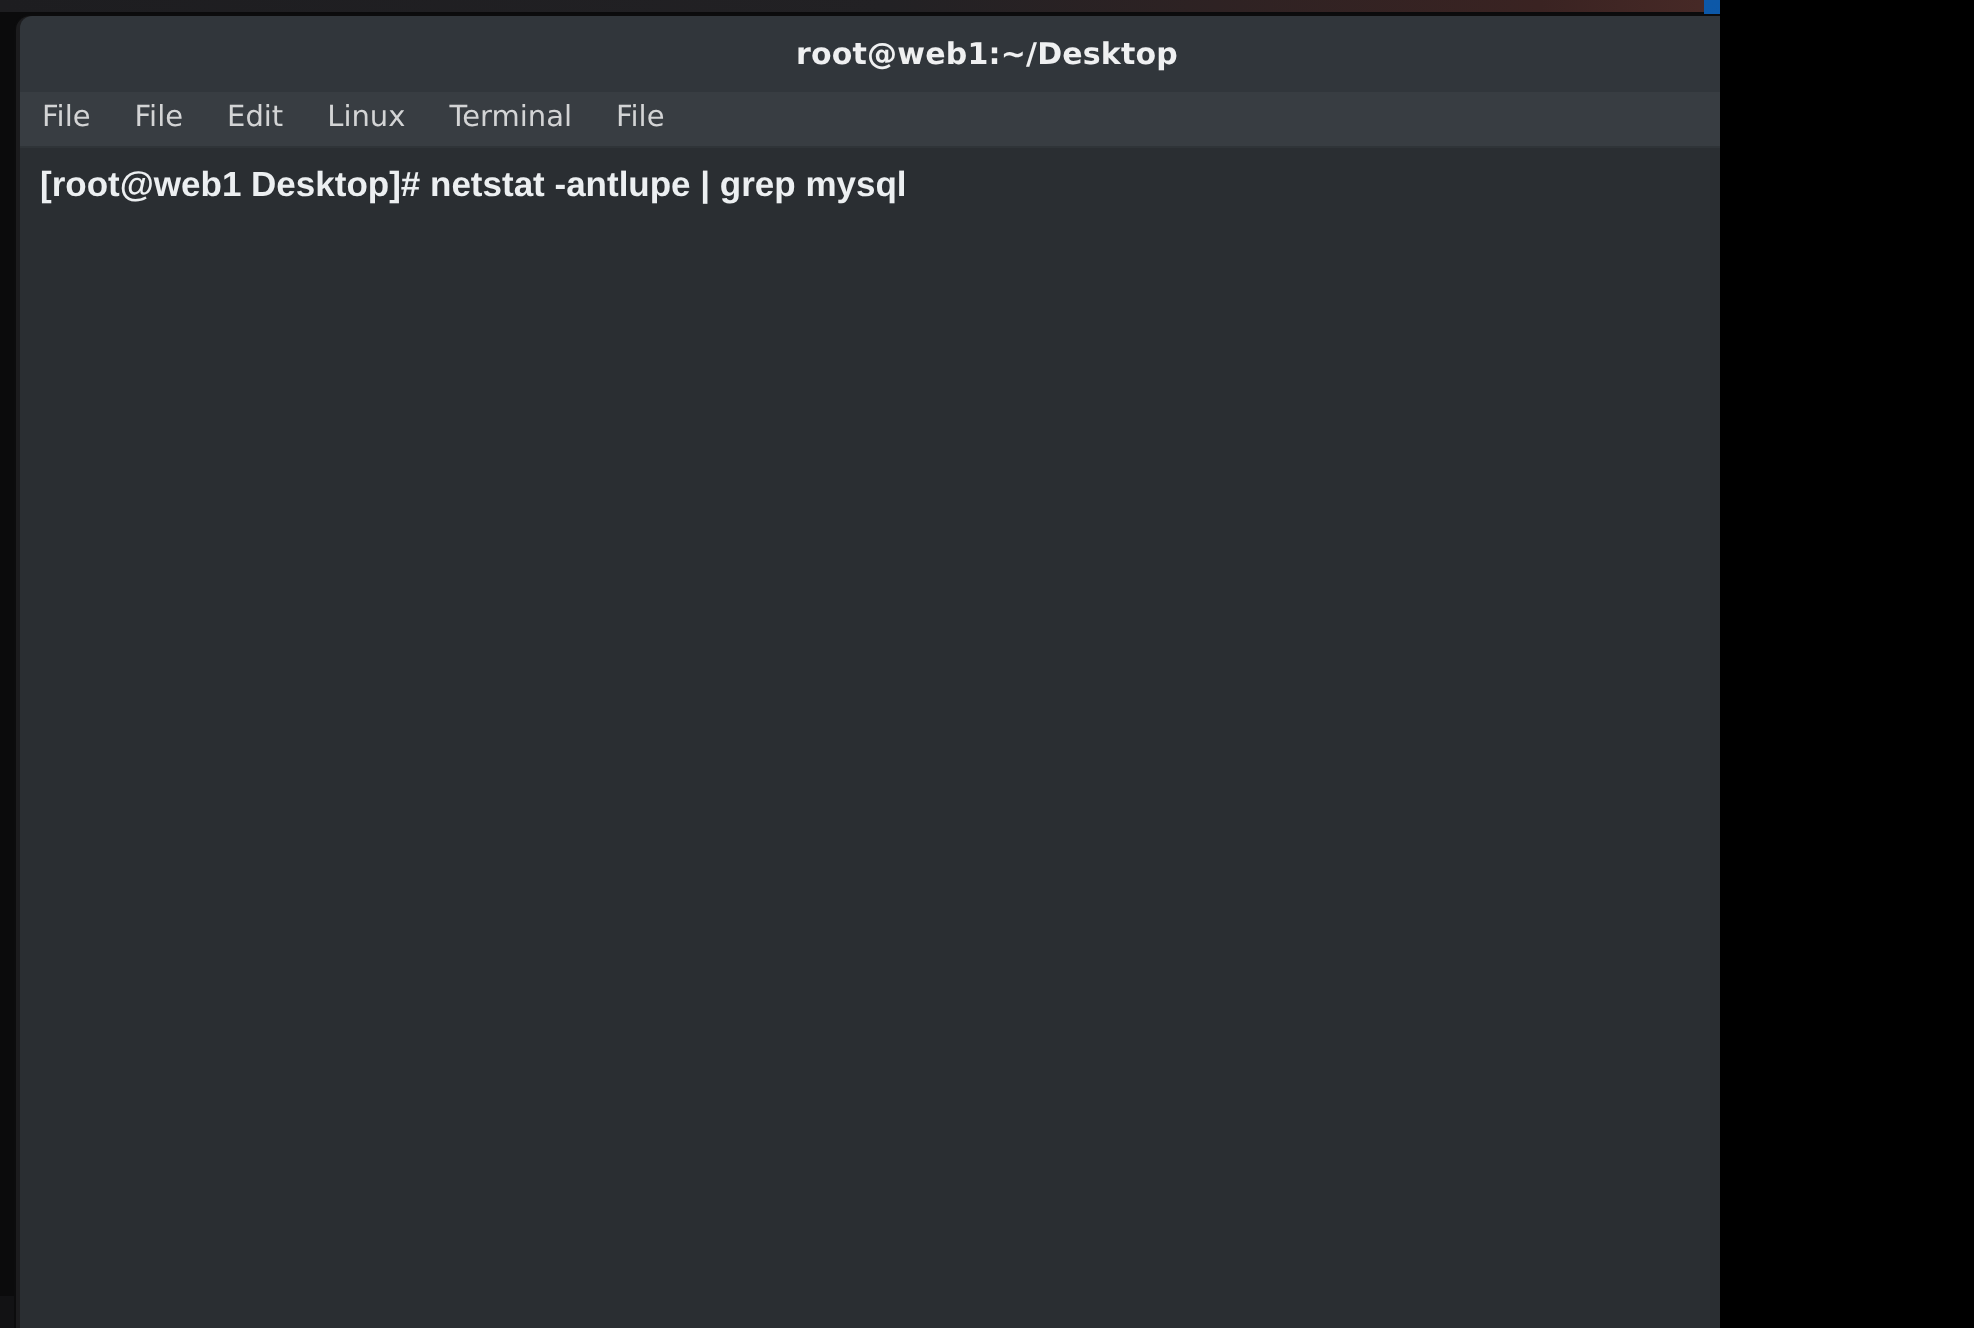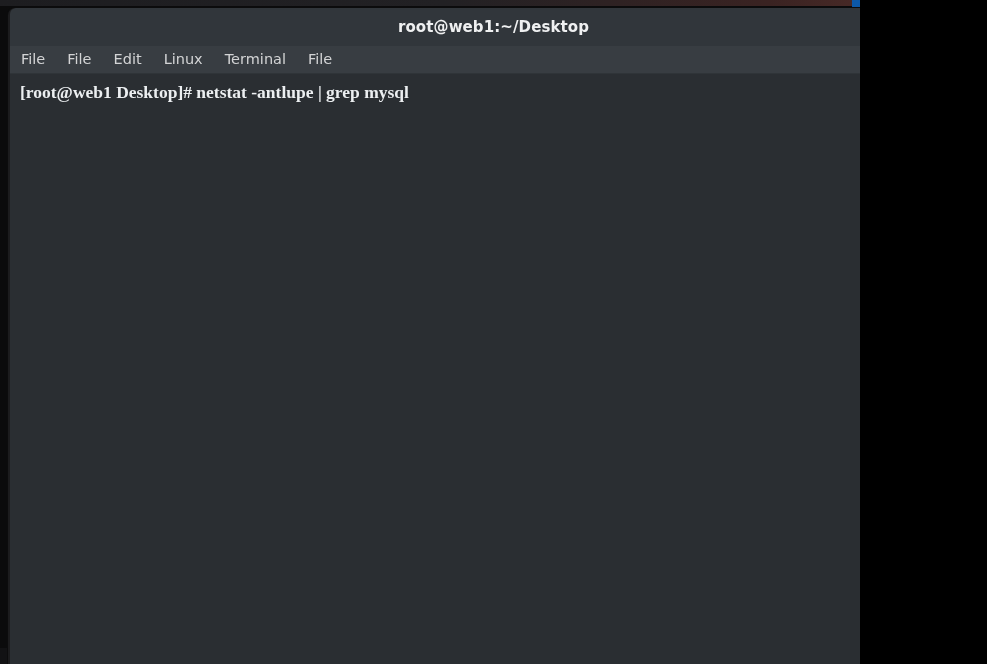--- a/index.html
+++ b/index.html
@@ -160,21 +160,21 @@
     background: #2a2e32;
     display: flex;
   }
   #term-screen {
     flex: 1 1 auto;
     padding: 6px 0 0 10px;
     overflow: hidden;
     box-sizing: border-box;
   }
   .term-line {
-    font-family: Liberation Serif, serif;
+    font-family: Liberation Sans, sans-serif;
     font-size: 17.5px;
     font-weight: 700;
     line-height: 24px;
     color: #eceff1;
     white-space: pre;
     letter-spacing: 0px;
   }
   #scrollbar-track {
     width: 14px;
     flex: 0 0 14px;

